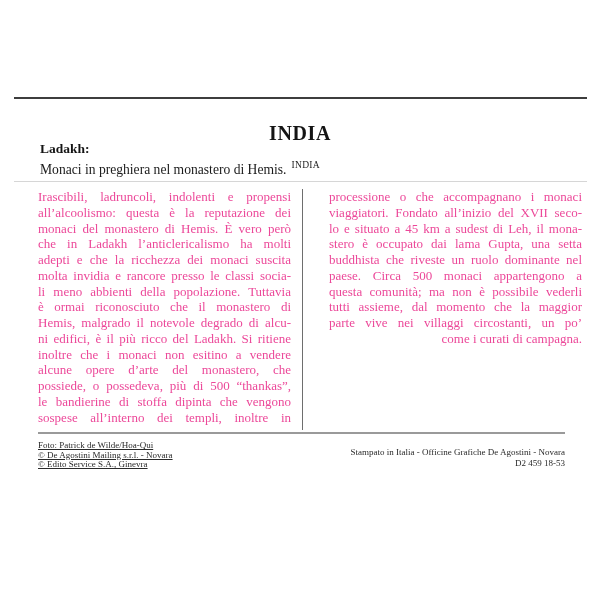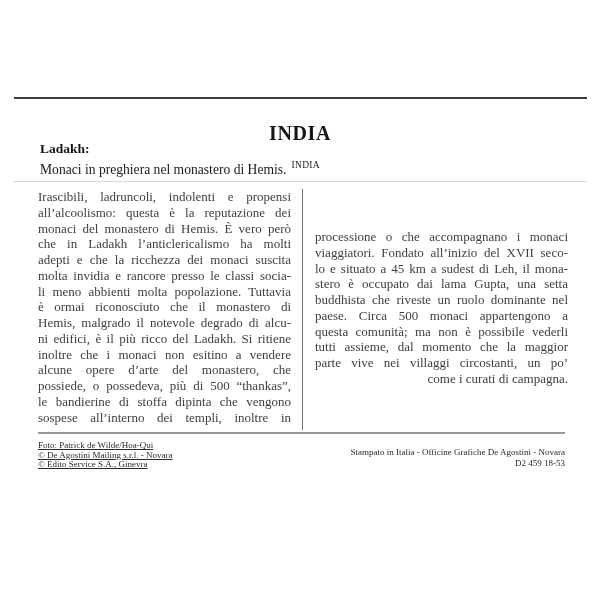--- a/index.html
+++ b/index.html
@@ -31,24 +31,24 @@
     position: absolute; left: 40px; top: 160px;
     font-size: 13.6px; color: #1a1a1a;
   }
   .caption sup {
     font-size: 9.5px; vertical-align: 6px; margin-left: 5px;
     letter-spacing: 0.3px;
   }
 
   .col {
     position: absolute; top: 189px; width: 253px;
-    font-size: 13px; color: #404040;
+    font-size: 13px; color: #ec4899;
   }
   .col-left  { left: 38px; }
-  .col-right { left: 315px; margin-top: 40px; }
+  .col-right { left: 329px; }
   .bline {
     height: 15.75px; line-height: 15.75px;
     overflow: hidden; text-align: justify;
   }
   .bline::after { content: ""; display: inline-block; width: 100%; height: 0; }
   .bline.ragged { text-align: right; }
   .bline.ragged::after { content: none; }
 
   .divider {
     position: absolute; left: 302px; top: 189px;
@@ -82,21 +82,21 @@
 
   <div class="rule rule-light"></div>
 
   <div class="col col-left">
       <div class="bline">Irascibili, ladruncoli, indolenti e propensi</div>
       <div class="bline">all’alcoolismo: questa è la reputazione dei</div>
       <div class="bline">monaci del monastero di Hemis. È vero però</div>
       <div class="bline">che in Ladakh l’anticlericalismo ha molti</div>
       <div class="bline">adepti e che la ricchezza dei monaci suscita</div>
       <div class="bline">molta invidia e rancore presso le classi socia-</div>
-      <div class="bline">li meno abbienti molta popolazione. Tuttavia</div>
+      <div class="bline">li meno abbienti della popolazione. Tuttavia</div>
       <div class="bline">è ormai riconosciuto che il monastero di</div>
       <div class="bline">Hemis, malgrado il notevole degrado di alcu-</div>
       <div class="bline">ni edifici, è il più ricco del Ladakh. Si ritiene</div>
       <div class="bline">inoltre che i monaci non esitino a vendere</div>
       <div class="bline">alcune opere d’arte del monastero, che</div>
       <div class="bline">possiede, o possedeva, più di 500 “thankas”,</div>
       <div class="bline">le bandierine di stoffa dipinta che vengono</div>
       <div class="bline">sospese all’interno dei templi, inoltre in</div>
     </div>
 

